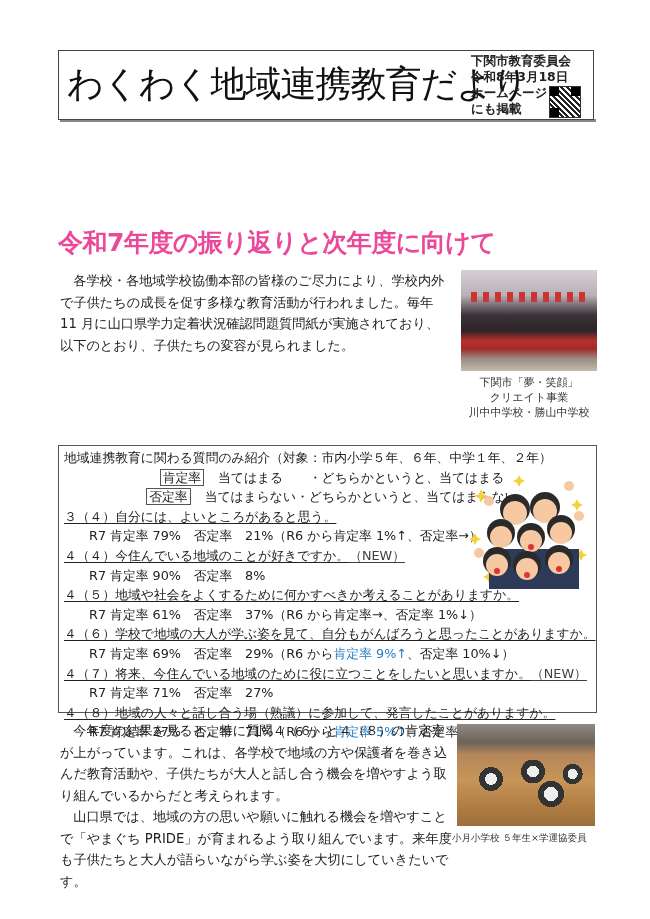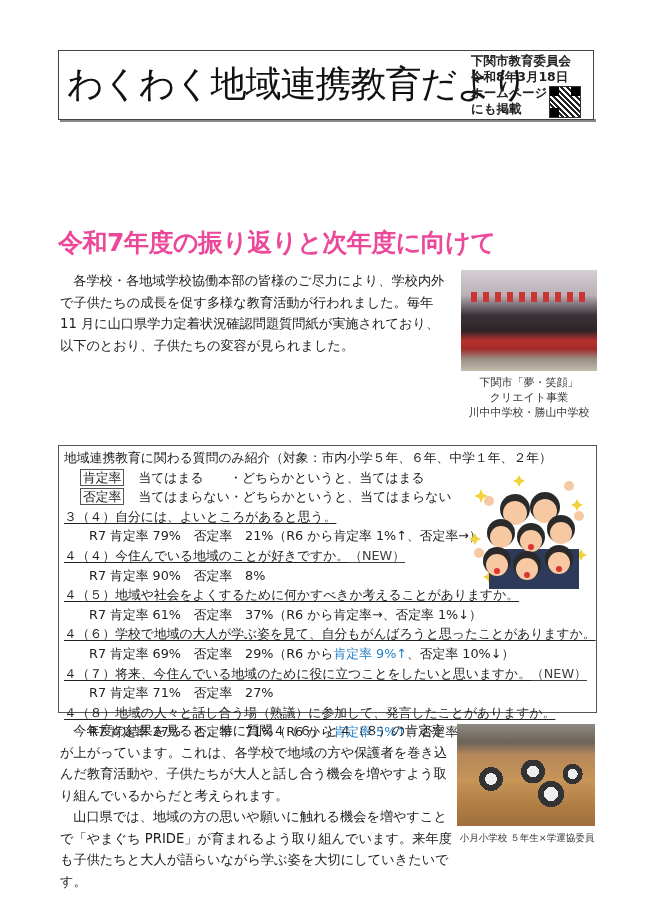--- a/index.html
+++ b/index.html
@@ -40,39 +40,39 @@
   .photo1 .hats { position:absolute; left:10px; top:22px; width:116px; height:10px;
                   background: repeating-linear-gradient(90deg,#c33 0 6px,transparent 6px 12px); }
   .caption1 { position: absolute; left: 455px; top: 367px; width: 148px; text-align: center;
               font-family: "DejaVu Serif", "Liberation Serif", serif; font-size: 11px; line-height: 15px; color: #333; }
 
   
   .survey { position: absolute; left: 58px; top: 437px; width: 539px; height: 268px;
             border: 1.2px solid #555; box-sizing: border-box; }
   .survey-inner { position: absolute; left: 5px; top: 2px; font-size: 12.8px; line-height: 19.6px; color: #222; width: 520px; }
   .row { white-space: nowrap; }
-  .row.indent { padding-left: 16px; }
+  .row.indent { padding-left: 16px; text-align: center; }
   .row.indent2 { padding-left: 25px; }
   .q { text-decoration: underline; text-underline-offset: 2px; text-align: center; }
   .tag { display: inline-block; border: 1px solid #555; padding: 0 2px; line-height: 15px; margin-right: 14px; }
   .new { color: #404040; }
   .blue { color: #1f7cc4; }
 
   .kids-illus { position: absolute; left: 470px; top: 462px; width: 120px; height: 118px; }
 
   
   .sec2 { left: 60px; top: 712px; width: 392px; }
   .photo2 { position: absolute; left: 457px; top: 716px; width: 138px; height: 102px;
             background: linear-gradient(180deg,#8f8a82 0%,#6d6359 18%,#b5875a 30%,#c79558 55%,#b07d44 80%,#9f6e3c 100%); }
   .photo2 .tables { position:absolute; left:10px; top:35px; width:120px; height:50px;
                     background: radial-gradient(circle at 20% 40%,#eee 0 6px,#333 6px 12px,transparent 12px),
                                 radial-gradient(circle at 55% 25%,#eee 0 6px,#333 6px 12px,transparent 12px),
                                 radial-gradient(circle at 70% 70%,#eee 0 7px,#333 7px 13px,transparent 13px),
                                 radial-gradient(circle at 88% 30%,#eee 0 5px,#333 5px 10px,transparent 10px); }
-  .caption2 { position: absolute; left: 452px; top: 824px; width: 150px; text-align: center;
+  .caption2 { position: absolute; left: 452px; top: 824px; width: 150px; 
               font-family: "DejaVu Serif", "Liberation Serif", serif; font-size: 9.5px; color: #333; white-space: nowrap; }
 </style>
 </head>
 <body>
 
 <div class="page">
 
   <div class="header-shadow"></div>
   <div class="header-box">
     <div class="header-title">わくわく地域連携教育だより</div>

